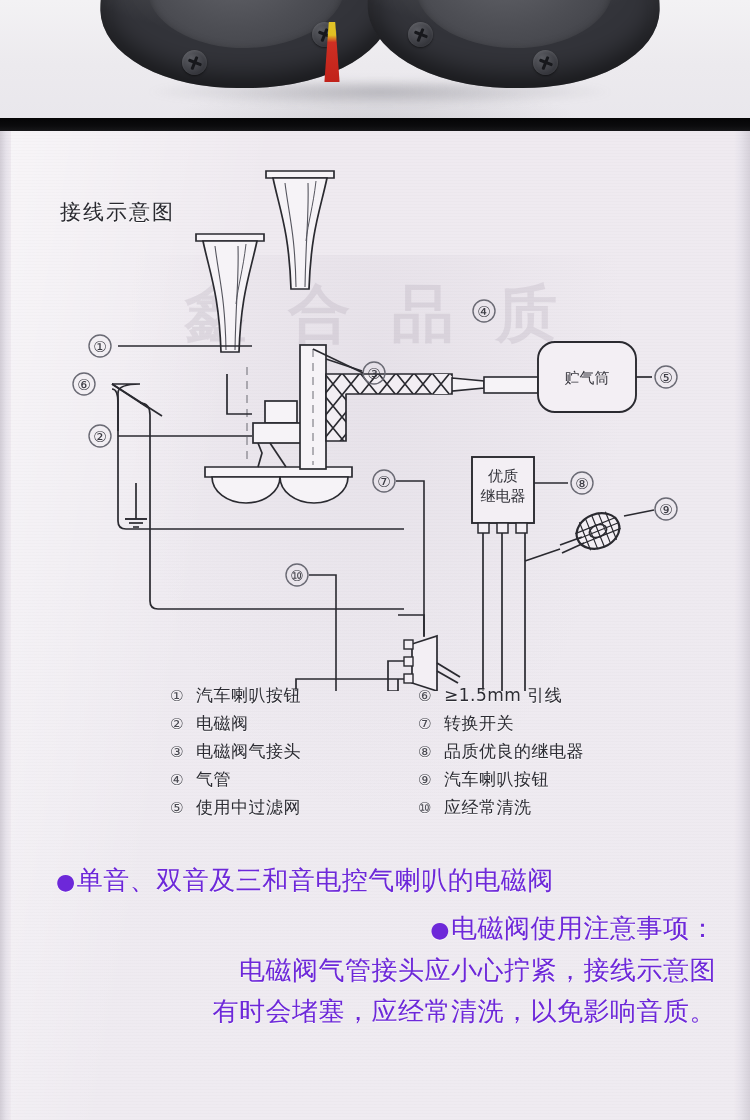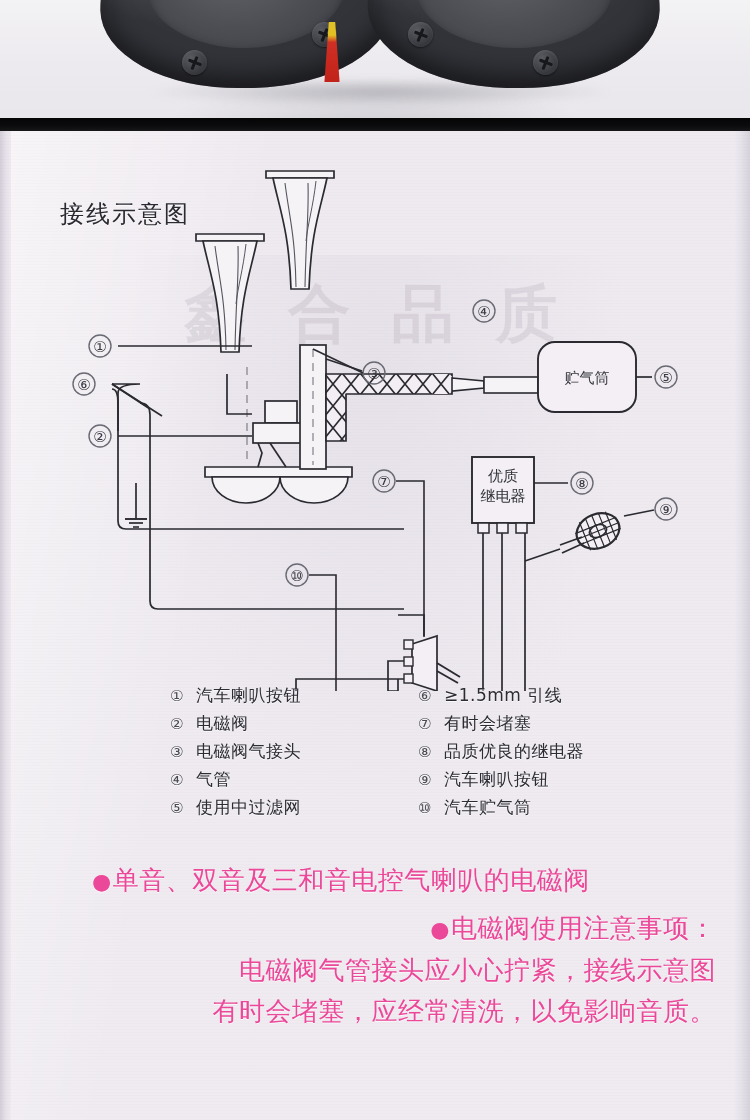--- a/index.html
+++ b/index.html
@@ -86,21 +86,21 @@
   #paper-texture{
     position:absolute;left:0;top:0;width:750px;height:989px;
     background:
       repeating-linear-gradient(0deg, rgba(0,0,0,.010) 0px, rgba(0,0,0,.010) 1px, rgba(255,255,255,0) 1px, rgba(255,255,255,0) 3px);
     pointer-events:none;
   }
 
   
   #title{
     position:absolute;left:60px;top:198px;
-    font-size:24px;color:#2a2a30;letter-spacing:2px;
+    font-size:21px;color:#2a2a30;letter-spacing:2px;
     font-family:"DejaVu Sans","Liberation Sans",sans-serif;
     text-shadow:0 1px 0 rgba(255,255,255,.8);
   }
 
   
   #watermark{
     position:absolute;left:122px;top:255px;width:508px;height:570px;
     color:rgba(140,130,150,.17);
     font-size:62px;font-weight:bold;letter-spacing:10px;
     line-height:118px;text-align:center;
@@ -124,23 +124,22 @@
     display:flex;align-items:baseline;height:28px;
     font-size:17px;color:#2c2c33;
     text-shadow:0 1px 0 rgba(255,255,255,.75);
   }
   .legend-num{width:26px;flex:0 0 26px;font-size:15px;color:#4a4a52;}
   .legend-label{letter-spacing:.5px;}
 
   
   #notes{position:absolute;left:56px;top:860px;width:660px;}
   .note-para{
-    font-size:26px;color:#ec4899;line-height:41px;letter-spacing:.5px;
+    font-size:26px;color:#6d28d9;line-height:41px;letter-spacing:.5px;
     text-shadow:0 1px 0 rgba(255,255,255,.7);
-    margin-left:36px;
   }
   .bullet{font-size:22px;vertical-align:middle;margin-right:1px;}
   .note-line{display:block;}
   #note-2{margin-top:6px;text-align:right;}
 </style>
 </head>
 <body>
 
 <div id="photo">
   <div id="photo-shadow"></div>
@@ -359,33 +358,33 @@
     </div>
   </div>
 
   <div class="legend-col" id="legend-col-right">
     <div class="legend-row">
       <span class="legend-num">⑥</span>
       <span class="legend-label">≥1.5mm 引线</span>
     </div>
     <div class="legend-row">
       <span class="legend-num">⑦</span>
-      <span class="legend-label">有时会堵塞</span>
+      <span class="legend-label">转换开关</span>
     </div>
     <div class="legend-row">
       <span class="legend-num">⑧</span>
       <span class="legend-label">品质优良的继电器</span>
     </div>
     <div class="legend-row">
       <span class="legend-num">⑨</span>
       <span class="legend-label">汽车喇叭按钮</span>
     </div>
     <div class="legend-row">
       <span class="legend-num">⑩</span>
-      <span class="legend-label">汽车贮气筒</span>
+      <span class="legend-label">应经常清洗</span>
     </div>
   </div>
 </div>
 
 <div id="notes">
   <div class="note-para" id="note-1">
     <span class="note-line">
       <span class="bullet">●</span><span>单音、双音及三和音电控气喇叭的电磁阀</span>
     </span>
   </div>

